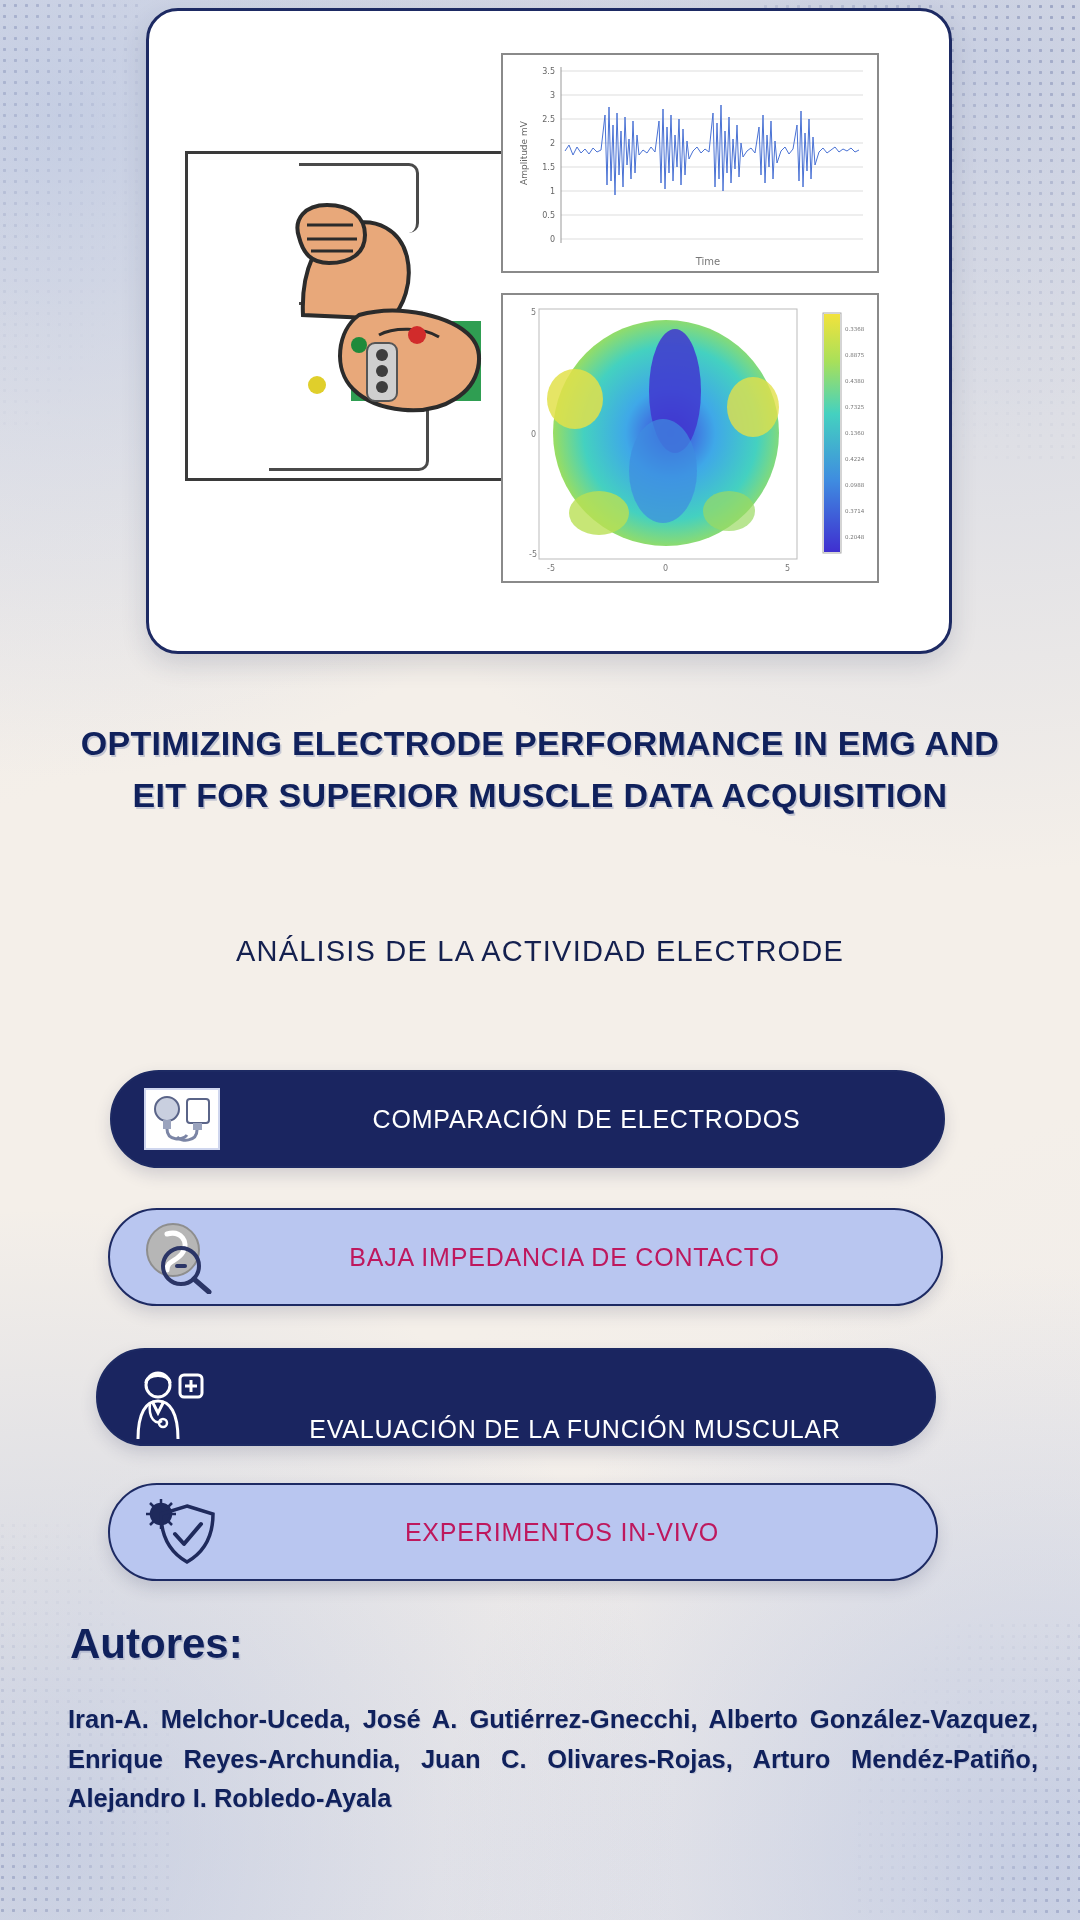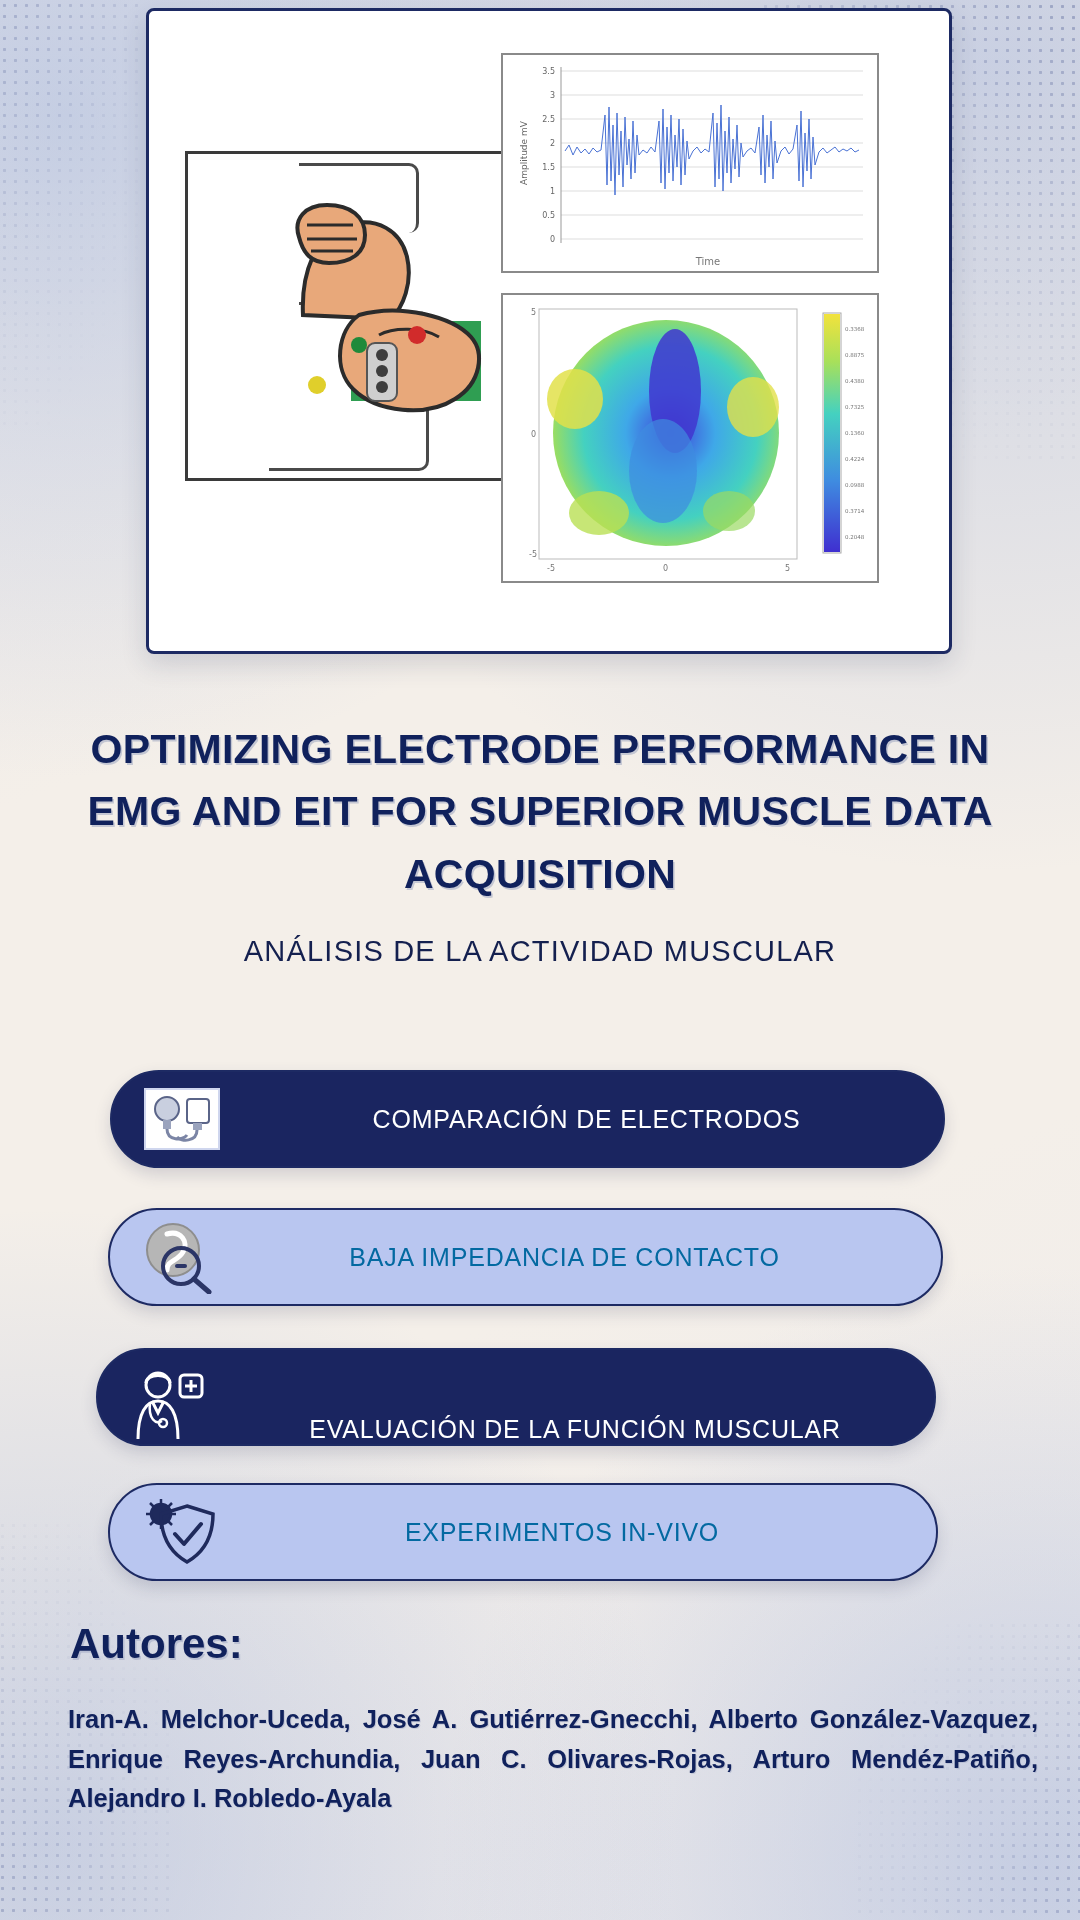--- a/index.html
+++ b/index.html
@@ -60,21 +60,21 @@
 
   
   .hero-card {
     position: absolute;
     left: 146px;
     top: 8px;
     width: 800px;
     height: 640px;
     background: #ffffff;
     border: 3px solid #1d2a63;
-    border-radius: 8px;
+    border-radius: 32px;
     box-shadow: 0 10px 26px rgba(40,50,90,0.16);
     overflow: hidden;
   }
   .hero-inner {
     position: absolute;
     inset: 0;
   }
 
   
   .wire-box {
@@ -117,21 +117,21 @@
     box-sizing: border-box;
   }
 
   
   .title {
     position: absolute;
     left: 70px;
     top: 718px;
     width: 940px;
     text-align: center;
-    font-size: 41px;
+    font-size: 34px;
     line-height: 1.52;
     font-weight: bold;
     letter-spacing: 0.3px;
     color: #10215c;
     text-shadow: 1.5px 1.5px 0 rgba(140,150,185,0.45);
   }
   .subtitle {
     position: absolute;
     left: 70px;
     top: 935px;
@@ -156,21 +156,21 @@
   .pill.dark { background: #1a2560; gap: 40px; }
   .pill.light { background: #b9c6f0; }
   .pill-label {
     flex: 1;
     text-align: center;
     font-size: 25px;
     letter-spacing: 0.8px;
     padding-right: 40px;
   }
   .pill.dark .pill-label { color: #ffffff; }
-  .pill.light .pill-label { color: #0369a1; }
+  .pill.light .pill-label { color: #be185d; }
   .pill-icon {
     width: 96px;
     height: 78px;
     margin-left: 22px;
     flex: none;
     display: flex;
     align-items: center;
     justify-content: center;
   }
 
@@ -334,21 +334,21 @@
             <text x="342" y="192">0.0988</text>
             <text x="342" y="218">0.3714</text>
             <text x="342" y="244">0.2048</text>
           </g>
         </svg>
       </div>
     </div>
   </div>
 
   <div class="title">OPTIMIZING ELECTRODE PERFORMANCE IN EMG AND EIT FOR SUPERIOR MUSCLE DATA ACQUISITION</div>
-  <div class="subtitle">ANÁLISIS DE LA ACTIVIDAD MUSCULAR</div>
+  <div class="subtitle">ANÁLISIS DE LA ACTIVIDAD ELECTRODE</div>
 
   <div class="pill dark pill1">
     <span class="pill-icon">
       <svg width="78" height="64" viewBox="0 0 78 64">
         <rect x="2" y="2" width="74" height="60" fill="#ffffff" stroke="#cfd6ee" stroke-width="2"></rect>
         <circle cx="24" cy="22" r="12" fill="#c9cfdf" stroke="#5a6488" stroke-width="2"></circle>
         <rect x="20" y="33" width="8" height="9" fill="#9aa3bd"></rect>
         <rect x="44" y="12" width="22" height="24" rx="3" fill="#ffffff" stroke="#5a6488" stroke-width="2"></rect>
         <rect x="50" y="36" width="9" height="7" fill="#9aa3bd"></rect>
         <path d="M24 42 C24 54 40 54 44 48" stroke="#7b85a5" stroke-width="3" fill="none"></path>

